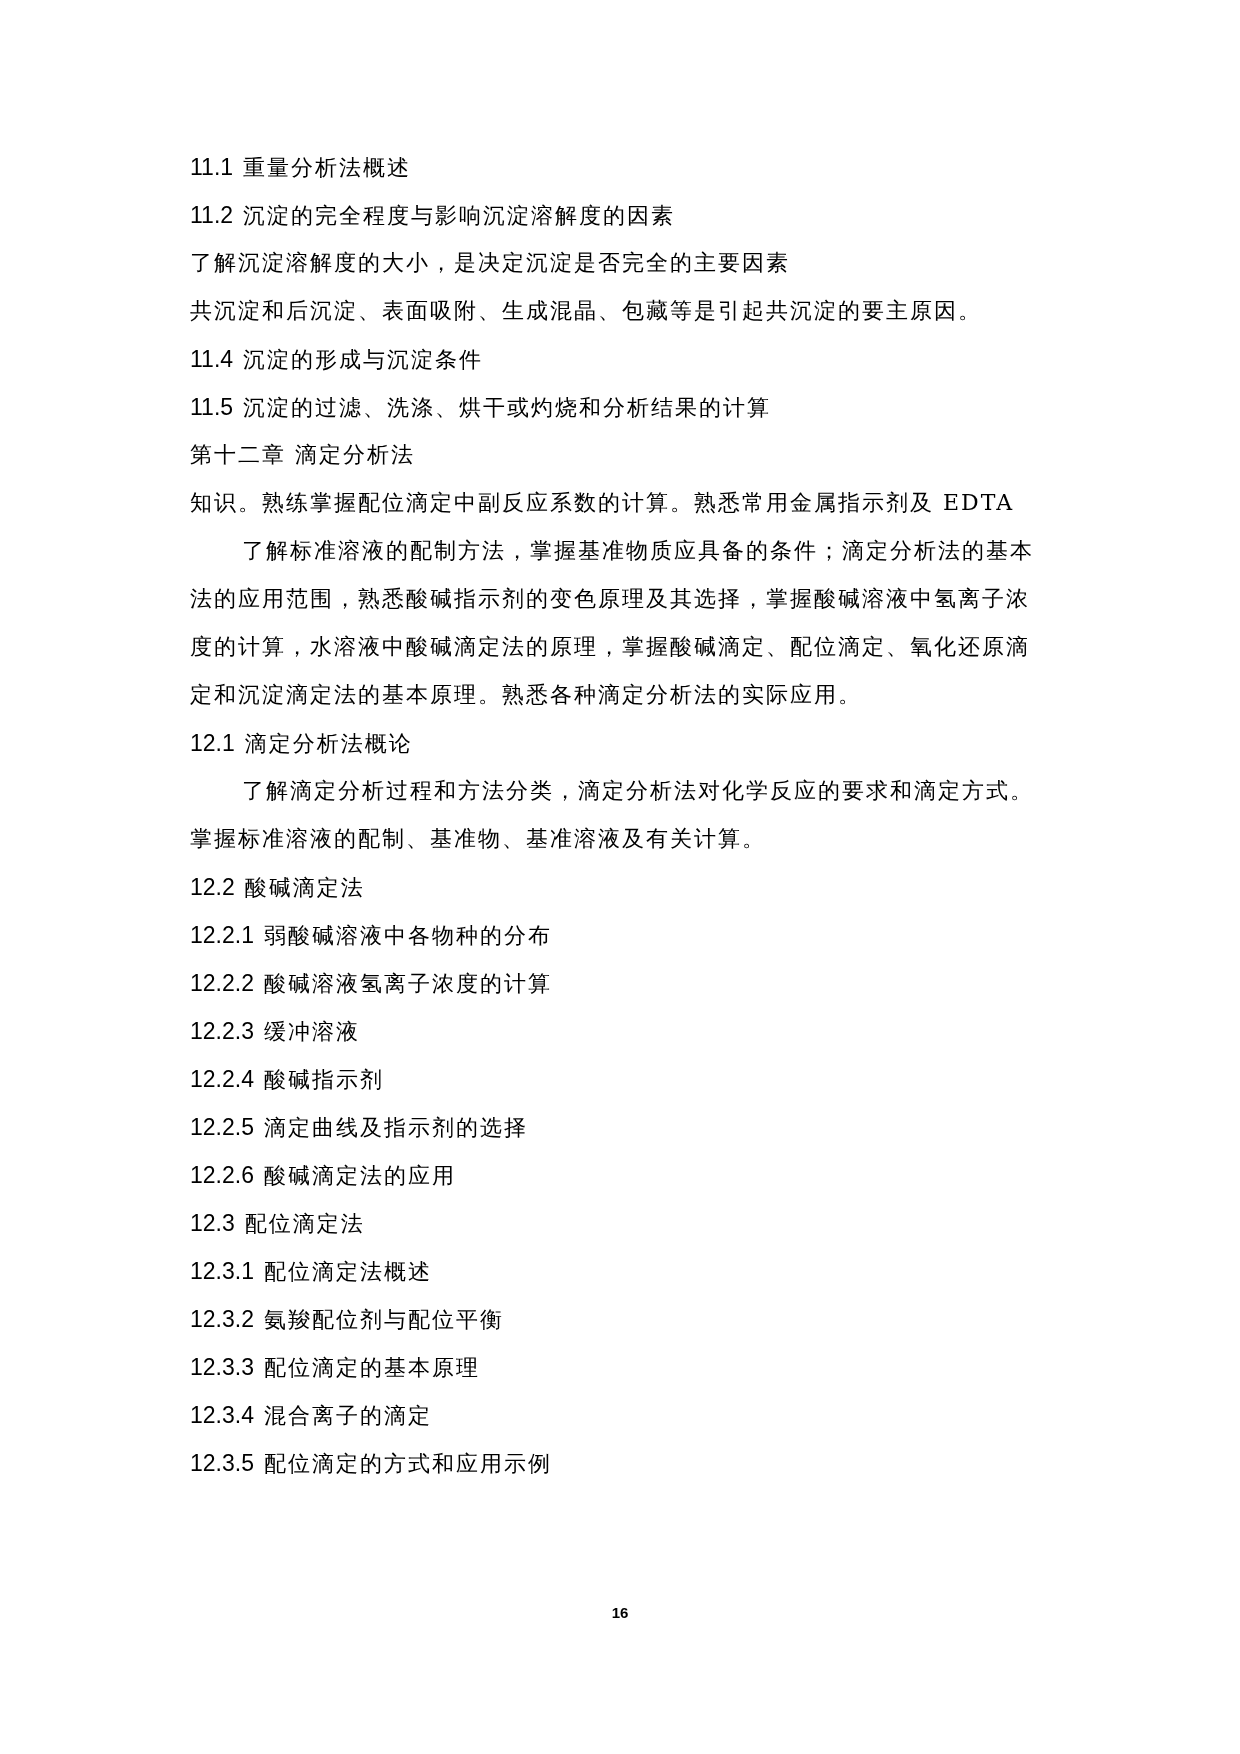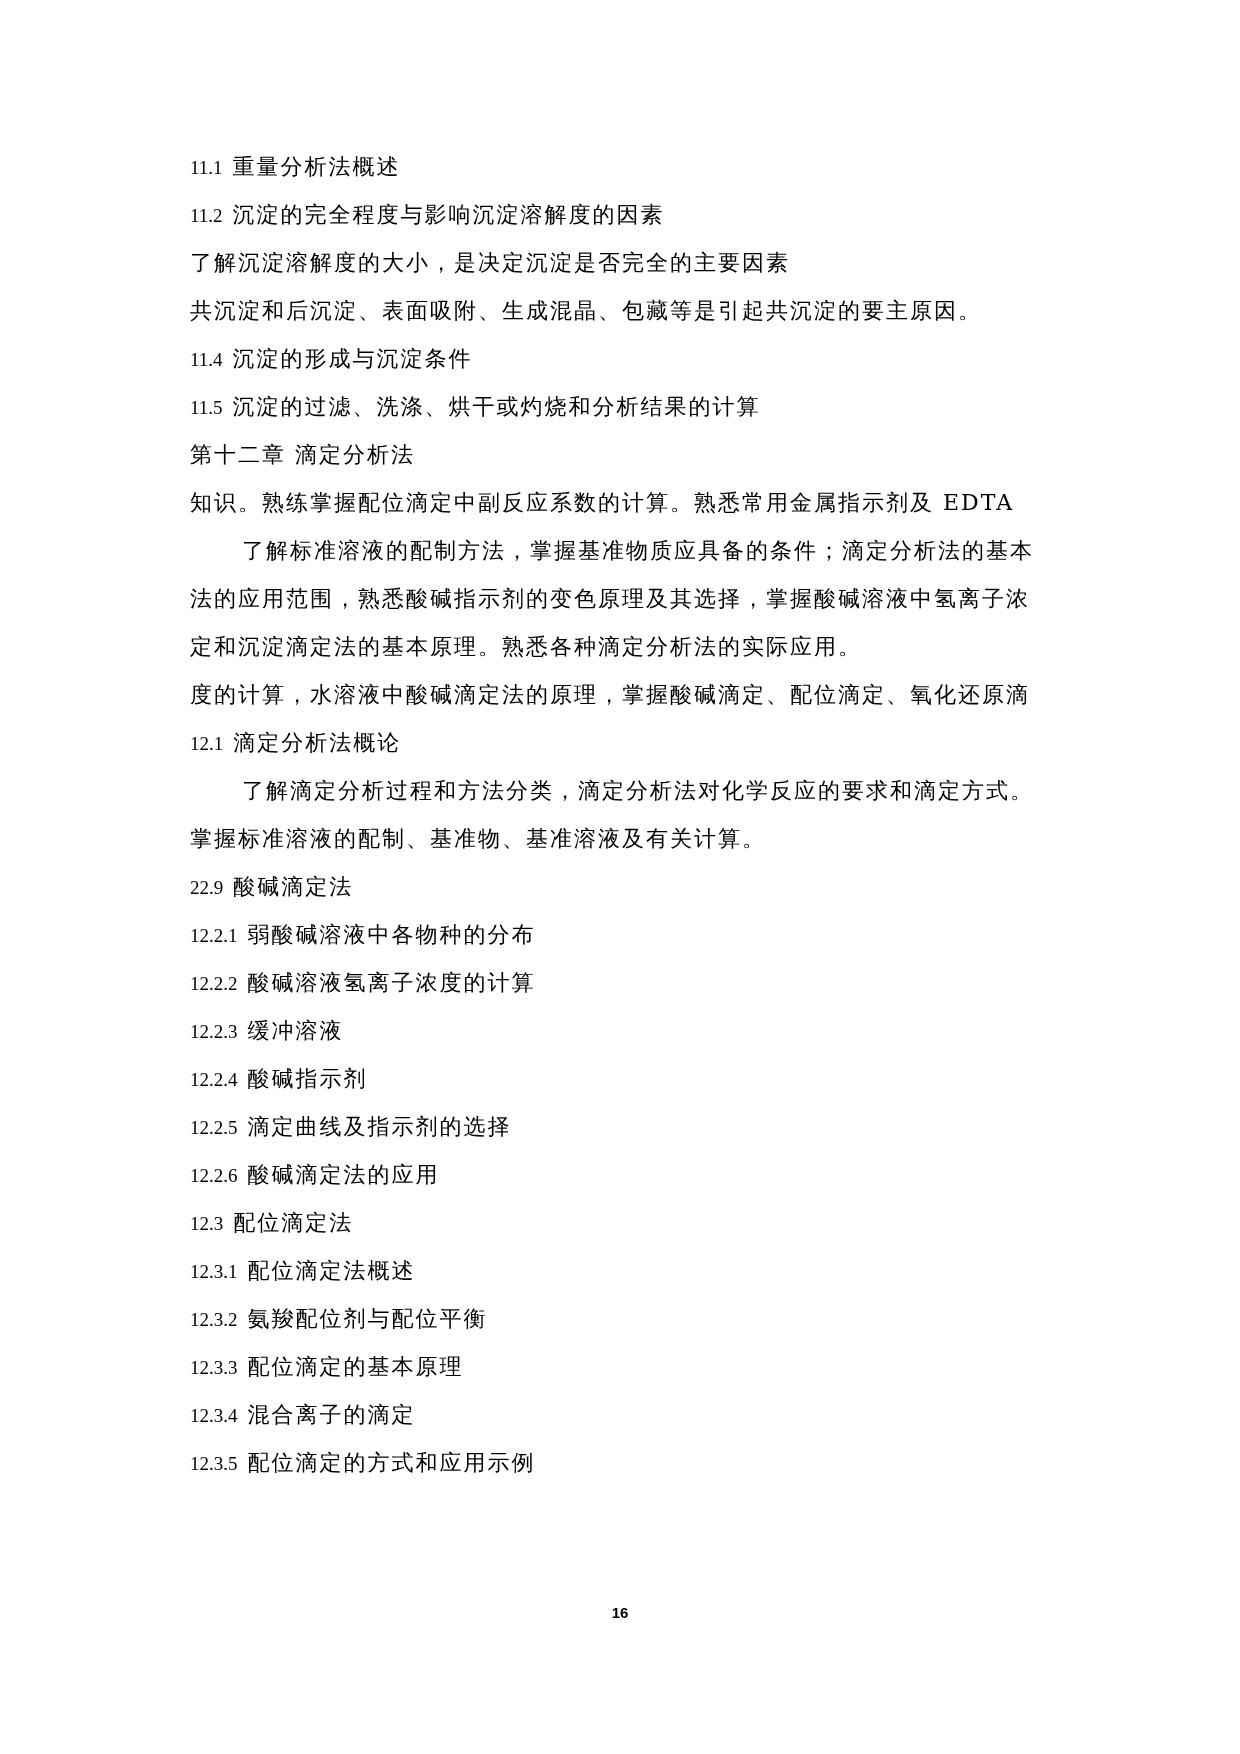--- a/index.html
+++ b/index.html
@@ -3,21 +3,21 @@
 <meta charset="utf-8">
 <style>
   html, body { margin: 0; padding: 0; background: #ffffff; }
   body { width: 1240px; height: 1754px; position: relative; overflow: hidden; }
   .page {
     position: absolute; left: 190px; top: 143px; width: 860px;
     font-family: "DejaVu Serif", "Liberation Serif", serif;
     color: #000; font-size: 22px; line-height: 48px;
   }
   .line { white-space: nowrap; height: 48px; letter-spacing: 2px; }
-  .num { font-family: Liberation Serif, serif; letter-spacing: 0; margin-right: 10px; font-size: 19px; }
+  .num { font-family: Liberation Sans, sans-serif; letter-spacing: 0; margin-right: 10px; font-size: 23px; }
   .pagenum {
     position: absolute; top: 1604px; left: 0; width: 1240px; text-align: center;
     font-family: "Liberation Sans", sans-serif; font-weight: bold; font-size: 15px;
   }
 </style>
 </head>
 <body>
 
 <div class="page">
 
@@ -26,31 +26,31 @@
   <div class="line"><span>了解沉淀溶解度的大小，是决定沉淀是否完全的主要因素</span></div>
   <div class="line"><span>共沉淀和后沉淀、表面吸附、生成混晶、包藏等是引起共沉淀的要主原因。</span></div>
   <div class="line"><span class="num">11.4</span><span>沉淀的形成与沉淀条件</span></div>
   <div class="line"><span class="num">11.5</span><span>沉淀的过滤、洗涤、烘干或灼烧和分析结果的计算</span></div>
   <div class="line"><span>第十二章 滴定分析法</span></div>
 
   <div>
     <div class="line"><span>知识。熟练掌握配位滴定中副反应系数的计算。熟悉常用金属指示剂及 EDTA</span></div>
     <div class="line" style="padding-left:52px"><span>了解标准溶液的配制方法，掌握基准物质应具备的条件；滴定分析法的基本</span></div>
     <div class="line"><span>法的应用范围，熟悉酸碱指示剂的变色原理及其选择，掌握酸碱溶液中氢离子浓</span></div>
+    <div class="line"><span>度的计算，水溶液中酸碱滴定法的原理，掌握酸碱滴定、配位滴定、氧化还原滴</span></div>
     <div class="line"><span>定和沉淀滴定法的基本原理。熟悉各种滴定分析法的实际应用。</span></div>
-    <div class="line"><span>度的计算，水溶液中酸碱滴定法的原理，掌握酸碱滴定、配位滴定、氧化还原滴</span></div>
   </div>
 
   <div class="line"><span class="num">12.1</span><span>滴定分析法概论</span></div>
   <div>
     <div class="line" style="padding-left:52px"><span>了解滴定分析过程和方法分类，滴定分析法对化学反应的要求和滴定方式。</span></div>
     <div class="line"><span>掌握标准溶液的配制、基准物、基准溶液及有关计算。</span></div>
   </div>
 
-  <div class="line"><span class="num">22.9</span><span>酸碱滴定法</span></div>
+  <div class="line"><span class="num">12.2</span><span>酸碱滴定法</span></div>
   <div class="line"><span class="num">12.2.1</span><span>弱酸碱溶液中各物种的分布</span></div>
   <div class="line"><span class="num">12.2.2</span><span>酸碱溶液氢离子浓度的计算</span></div>
   <div class="line"><span class="num">12.2.3</span><span>缓冲溶液</span></div>
   <div class="line"><span class="num">12.2.4</span><span>酸碱指示剂</span></div>
   <div class="line"><span class="num">12.2.5</span><span>滴定曲线及指示剂的选择</span></div>
   <div class="line"><span class="num">12.2.6</span><span>酸碱滴定法的应用</span></div>
   <div class="line"><span class="num">12.3</span><span>配位滴定法</span></div>
   <div class="line"><span class="num">12.3.1</span><span>配位滴定法概述</span></div>
   <div class="line"><span class="num">12.3.2</span><span>氨羧配位剂与配位平衡</span></div>
   <div class="line"><span class="num">12.3.3</span><span>配位滴定的基本原理</span></div>

